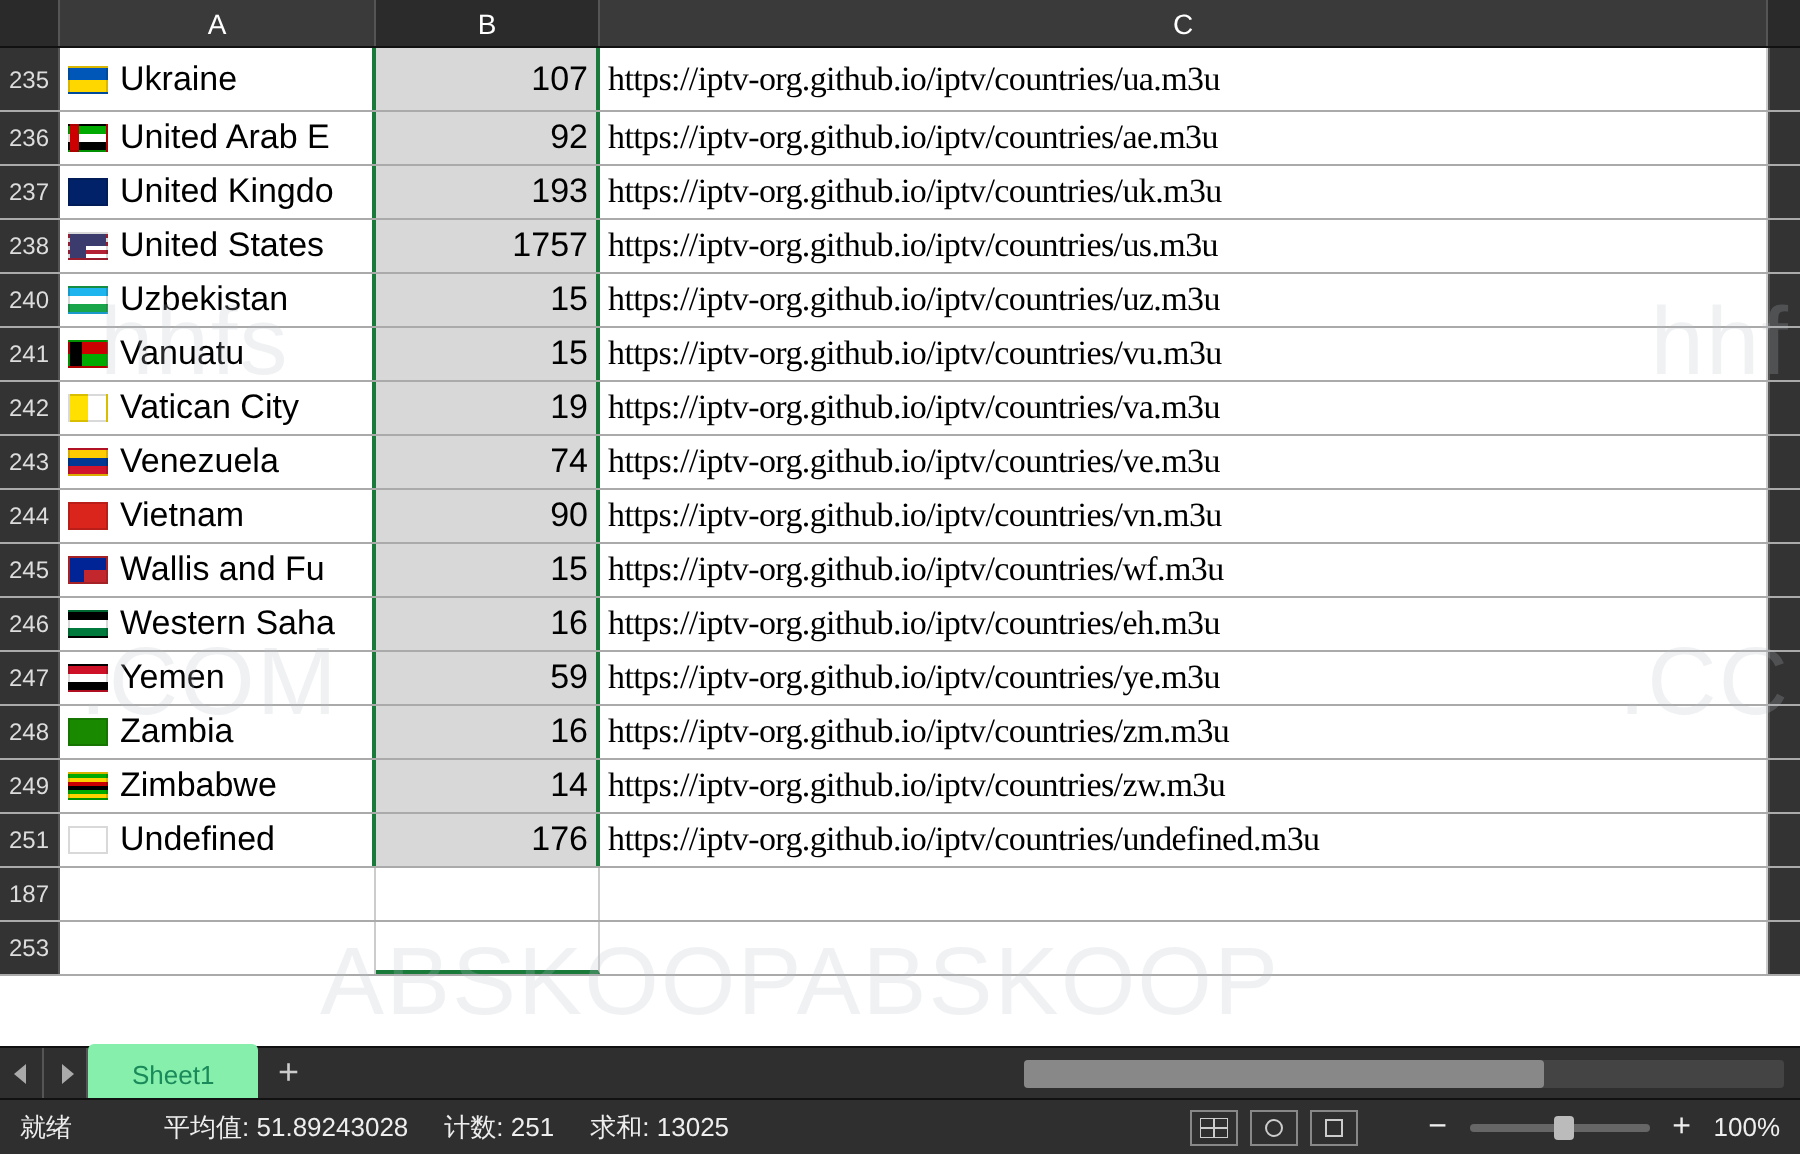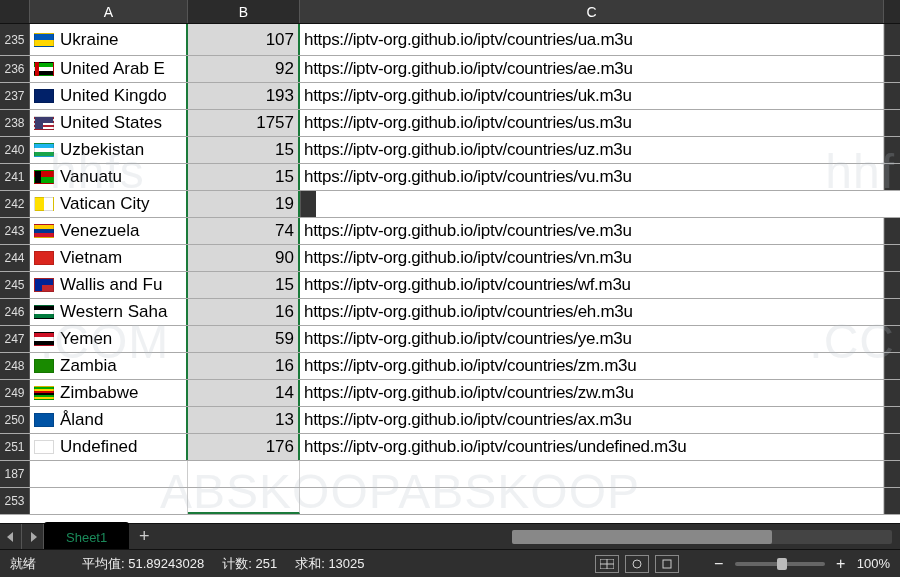--- a/index.html
+++ b/index.html
@@ -19,40 +19,40 @@
   
   
   .grid-body { flex: 1; overflow: hidden; display: flex; flex-direction: column; position: relative; }
   .grid-row { display: flex; height: 27px; border-bottom: 1px solid #aaa; }
   .grid-row.partial { height: 32px; overflow: hidden; }
   .row-header { width: 30px; background: #333; color: #ddd; font-size: 12px; display: flex; align-items: center; justify-content: center; border-right: 1px solid #555; flex-shrink: 0; }
   .cell { border-right: 1px solid #ccc; padding: 0 4px; font-size: 17px; display: flex; align-items: center; overflow: hidden; white-space: nowrap; }
   .cell-A { width: 158px; border-right: 2px solid #1a7a3a; }
   .cell-A .flag { width: 20px; height: 14px; margin-right: 6px; flex-shrink: 0; display: inline-block; border: 1px solid rgba(0,0,0,0.15); }
   .cell-B { width: 112px; background: #d8d8d8; justify-content: flex-end; border-right: 2px solid #1a7a3a; }
-  .cell-C { flex: 1; font-family: Liberation Sans, sans-serif; font-size: 17px; letter-spacing: -0.3px; }
+  .cell-C { flex: 1; font-family: Liberation Serif, serif; font-size: 17px; letter-spacing: -0.3px; }
   .grid-right-gutter { width: 16px; background: #333; border-left: 1px solid #555; flex-shrink: 0; }
   
   .grid-row:last-of-type .cell-B { border-bottom: 2px solid #1a7a3a; }
   .empty-row .cell-B { background: #fff; border-right: 1px solid #ccc; }
   .empty-row .cell-A { border-right: 1px solid #ccc; }
   
   
   .watermark { position: absolute; font-size: 48px; font-weight: 400; color: rgba(180,190,200,0.22); pointer-events: none; z-index: 5; letter-spacing: 1px; }
   .wm1 { top: 120px; left: 50px; }
   .wm2 { top: 290px; left: 40px; }
   .wm3 { top: 120px; right: 5px; }
   .wm4 { top: 290px; right: 5px; }
   .wm5 { top: 440px; left: 160px; }
   .wm6 { top: 440px; right: 260px; }
   
   
   .tabs-bar { height: 26px; background: #2f2f2f; display: flex; align-items: center; flex-shrink: 0; border-top: 1px solid #111; }
   .tab-nav { width: 22px; height: 26px; display: flex; align-items: center; justify-content: center; color: #aaa; border-right: 1px solid #555; cursor: pointer; }
-  .sheet-tab { background: #000000; color: #1a8a5a; padding: 16px 22px; height: 24px; display: flex; align-items: center; font-size: 13px; margin-top: 2px; border-top-left-radius: 3px; border-top-right-radius: 3px; }
+  .sheet-tab { background: #86efac; color: #1a8a5a; padding: 16px 22px; height: 24px; display: flex; align-items: center; font-size: 13px; margin-top: 2px; border-top-left-radius: 3px; border-top-right-radius: 3px; }
   .tab-add { width: 26px; height: 24px; display: flex; align-items: center; justify-content: center; color: #ccc; font-size: 18px; margin-left: 2px; cursor: pointer; }
   .tabs-spacer { flex: 1; }
   .hscroll-track { width: 380px; height: 14px; background: #444; border-radius: 2px; margin-right: 8px; position: relative; }
   .hscroll-thumb { position: absolute; left: 0; top: 0; width: 260px; height: 14px; background: #888; border-radius: 2px; }
   
   
   .status-bar { height: 28px; background: #2f2f2f; color: #eee; display: flex; align-items: center; font-size: 13px; padding: 0 10px; gap: 18px; flex-shrink: 0; border-top: 1px solid #111; }
   .status-item { white-space: nowrap; }
   .status-spacer-sm { width: 10px; }
   .view-btn { width: 24px; height: 18px; border: 1px solid #888; display: flex; align-items: center; justify-content: center; font-size: 11px; cursor: pointer; }
@@ -163,20 +163,21 @@
         <div class="cell cell-C">https://iptv-org.github.io/iptv/countries/vu.m3u</div>
         <div class="grid-right-gutter"></div>
       </div>
       <div class="grid-row">
         <div class="row-header">242</div>
         <div class="cell cell-A">
           <span class="flag flag-va"></span>
           <span>Vatican City</span>
         </div>
         <div class="cell cell-B">19</div>
+        <div class="cell cell-C">https://iptv-org.github.io/iptv/countries/va.m3u</div>
         <div class="grid-right-gutter"></div>
       </div>
       <div class="grid-row">
         <div class="row-header">243</div>
         <div class="cell cell-A">
           <span class="flag flag-ve"></span>
           <span>Venezuela</span>
         </div>
         <div class="cell cell-B">74</div>
         <div class="cell cell-C">https://iptv-org.github.io/iptv/countries/ve.m3u</div>
@@ -233,30 +234,20 @@
         <div class="grid-right-gutter"></div>
       </div>
       <div class="grid-row">
         <div class="row-header">249</div>
         <div class="cell cell-A">
           <span class="flag flag-zw"></span>
           <span>Zimbabwe</span>
         </div>
         <div class="cell cell-B">14</div>
         <div class="cell cell-C">https://iptv-org.github.io/iptv/countries/zw.m3u</div>
-        <div class="grid-right-gutter"></div>
-      </div>
-      <div class="grid-row">
-        <div class="row-header">250</div>
-        <div class="cell cell-A">
-          <span class="flag flag-ax"></span>
-          <span>Åland</span>
-        </div>
-        <div class="cell cell-B">13</div>
-        <div class="cell cell-C">https://iptv-org.github.io/iptv/countries/ax.m3u</div>
         <div class="grid-right-gutter"></div>
       </div>
       <div class="grid-row">
         <div class="row-header">251</div>
         <div class="cell cell-A">
           <span class="flag flag-none"></span>
           <span>Undefined</span>
         </div>
         <div class="cell cell-B">176</div>
         <div class="cell cell-C">https://iptv-org.github.io/iptv/countries/undefined.m3u</div>

